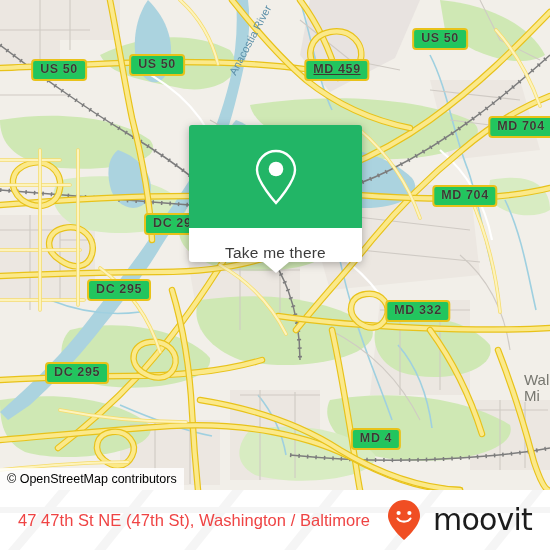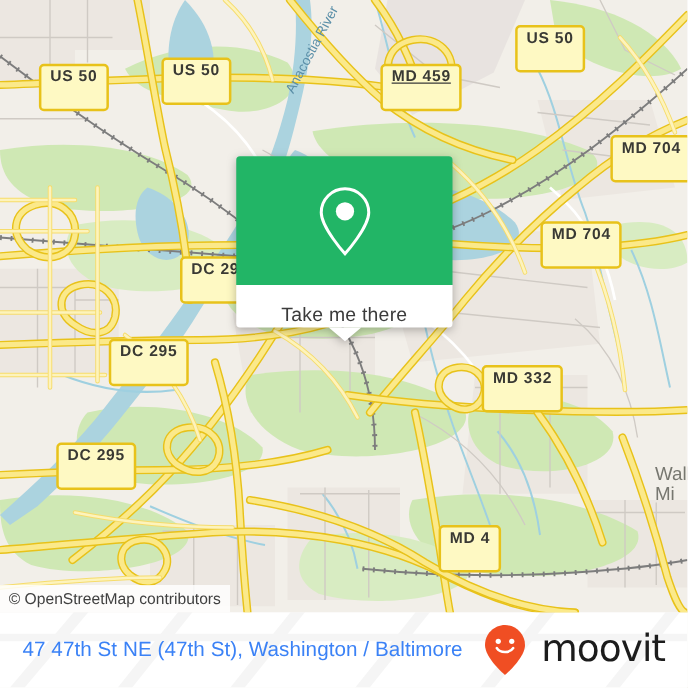--- a/index.html
+++ b/index.html
@@ -11,42 +11,42 @@
   
   #map {
     position:absolute; left:0; top:0; width:550px; height:490px;
     background:#f2efe9; overflow:hidden;
   }
   #map-svg { position:absolute; left:0; top:0; width:550px; height:490px; display:block; }
 
   
   .shield {
     position:absolute; transform:translate(-50%,-50%);
-    background:#fef9c3; border:2px solid #e8c21a; border-radius:4px;
+    background:#22c55e; border:2px solid #e8c21a; border-radius:4px;
     color:#3a3a32; font-size:12.5px; font-weight:bold; letter-spacing:.6px;
-    padding:2px 7px 19px 7px; line-height:13px; white-space:nowrap;
+    padding:2px 7px 3px 7px; line-height:13px; white-space:nowrap;
     font-family:"Liberation Sans", sans-serif;
     text-shadow:0 0 1px rgba(255,255,255,.4);
   }
 
   .water-label {
     position:absolute; color:#5b8fa8; font-size:11px; white-space:nowrap;
     transform-origin:center; font-family:"Liberation Sans", sans-serif;
   }
   .place-label {
     position:absolute; color:#777770; font-size:15px; white-space:nowrap;
     line-height:16px; font-family:"Liberation Sans", sans-serif;
   }
 
   
   #attribution {
     position:absolute; left:0; bottom:0; height:22px;
     background:rgba(255,255,255,.82);
     display:flex; align-items:center; padding:0 7px;
-    font-size:12.5px; color:#404040; white-space:nowrap;
+    font-size:12.5px; color:#000000; white-space:nowrap;
     font-family:"Liberation Sans", sans-serif;
   }
 
   
   #popup {
     position:absolute; left:189px; top:125px; width:173px;
     filter:drop-shadow(0 2px 4px rgba(0,0,0,.28));
   }
   #popup-head {
     height:103px; background:#22b566; border-radius:3px 3px 0 0;
@@ -66,21 +66,21 @@
 
   
   #footer {
     position:absolute; left:0; top:490px; width:550px; height:60px;
     background:#ffffff; overflow:hidden;
     display:flex; align-items:center; justify-content:space-between;
     padding:0 18px;
   }
   #footer-watermark { position:absolute; left:0; top:-40px; width:550px; height:140px; opacity:.055; }
   #footer-address {
-    position:relative; font-size:16.5px; color:#3b82f6; white-space:nowrap;
+    position:relative; font-size:16.5px; color:#ef4444; white-space:nowrap;
     letter-spacing:.05px;
   }
   #brand { position:relative; display:flex; align-items:center; gap:12px; }
   #brand-word { font-size:30px; color:#1c1c1c; letter-spacing:-.8px; line-height:30px;
     font-family:"DejaVu Sans", sans-serif; font-weight:normal; }
 </style>
 </head>
 <body>
 
 <div id="app">

